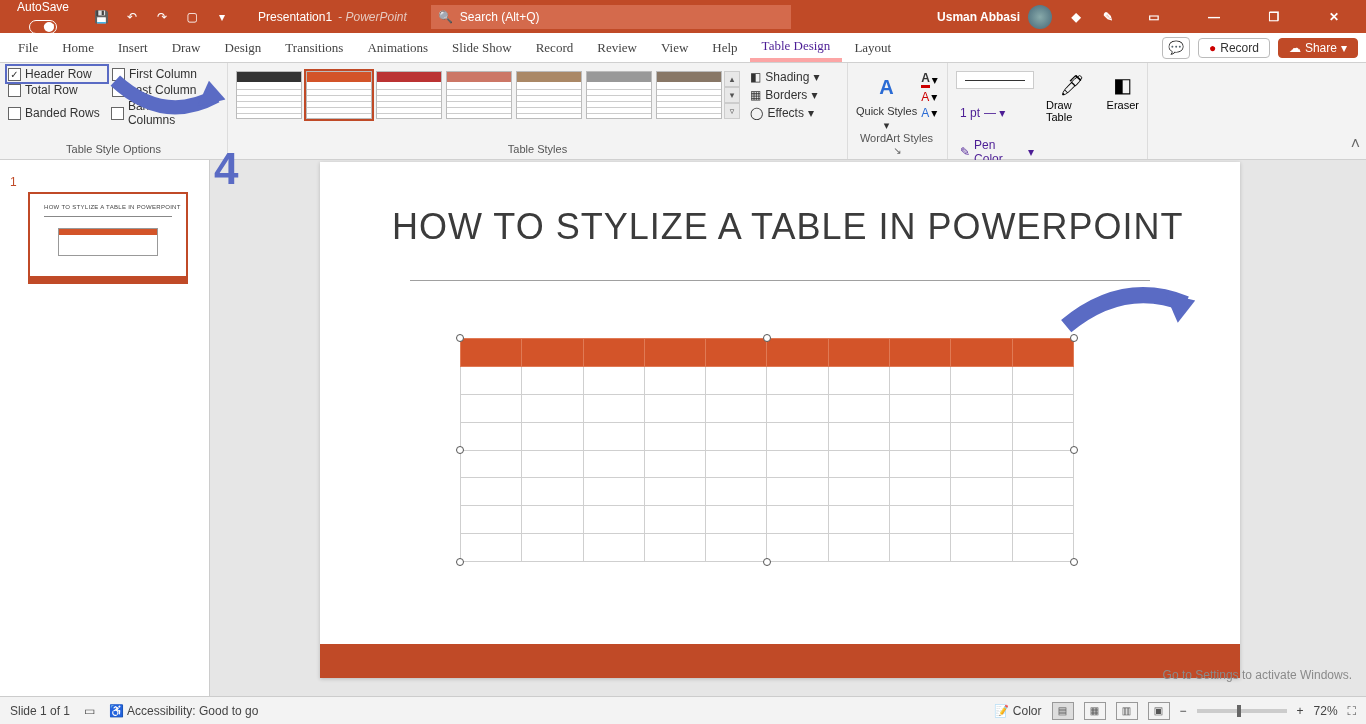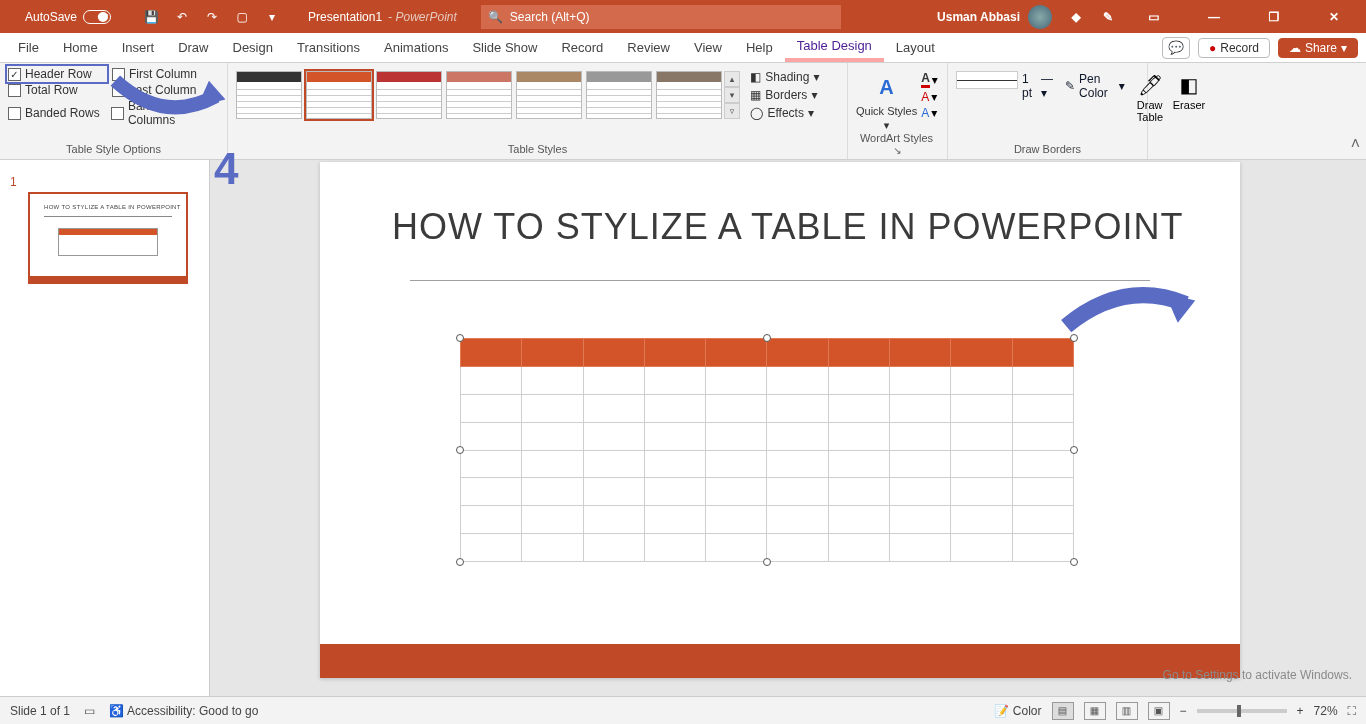--- a/index.html
+++ b/index.html
@@ -1,36 +1,36 @@
 <!DOCTYPE html>
 <html><head>
 <meta charset="utf-8">
 <style>
   * { box-sizing: border-box; margin: 0; padding: 0; font-family: "Segoe UI", sans-serif; }
   html, body { width: 1366px; height: 724px; overflow: hidden; background: #fff; }
 
   
   .titlebar { height: 33px; background: #c04a27; display: flex; align-items: center; color: #fff; font-size: 12px; }
-  .titlebar .autosave { display: flex; align-items: center; gap: 6px; padding: 0 25px; }
+  .titlebar .autosave { display: flex; align-items: center; gap: 6px; padding: 0 17px; flex-direction: column; }
   .toggle { width: 28px; height: 14px; border: 1px solid #fff; border-radius: 8px; display: flex; align-items: center; padding: 0 2px; font-size: 8px; color: #fff; justify-content: flex-end; }
   .toggle::before { content: ""; width: 10px; height: 10px; background: #fff; border-radius: 50%; position: absolute; margin-left: -26px; }
   .qat { display: flex; align-items: center; gap: 14px; padding: 0 8px; }
   .qat-btn { width: 16px; height: 16px; display: flex; align-items: center; justify-content: center; cursor: pointer; }
   .title-center { flex: 0 0 auto; padding: 0 20px; display: flex; align-items: center; gap: 6px; }
   .title-center .doc { color: #fff; }
   .title-center .app { color: #e6c9bf; font-style: italic; }
   .searchbox { flex: 0 0 360px; height: 24px; background: #d46a4c; display: flex; align-items: center; padding: 0 8px; color: #fff; font-size: 12px; gap: 6px; margin-left: 4px; }
   .title-right { margin-left: auto; display: flex; align-items: center; gap: 16px; padding: 0 10px; font-weight: bold; }
   .user { display: flex; align-items: center; gap: 8px; }
   .avatar { width: 24px; height: 24px; border-radius: 50%; background: radial-gradient(#8aa,#467); }
   .winbtn { width: 44px; height: 33px; display: flex; align-items: center; justify-content: center; color: #fff; cursor: pointer; }
 
   
   .tabs { height: 30px; background: #fff; border-bottom: 1px solid #d0d0d0; display: flex; align-items: center; font-size: 13px; padding: 0 6px; position: relative; }
-  .tab { padding: 0 12px; height: 100%; display: flex; align-items: center; color: #444; cursor: pointer; }
+  .tab { padding: 0 12px; height: 100%; display: flex; align-items: center; color: #444; cursor: pointer; font-family: Liberation Serif, serif; }
   .tab.active { color: #4c1d95; border-bottom: 4px solid #fca5a5; }
   .tabs-right { position: absolute; right: 8px; display: flex; align-items: center; gap: 8px; }
   .pill { border: 1px solid #bbb; border-radius: 4px; padding: 2px 10px; display: flex; align-items: center; gap: 4px; font-size: 12px; color: #333; cursor: pointer; }
   .pill.share { background: #c04a27; color: #fff; border-color: #c04a27; }
   .comment-icon-box { width: 28px; height: 22px; border: 1px solid #bbb; border-radius: 4px; display: flex; align-items: center; justify-content: center; cursor: pointer; }
 
   
   .ribbon { height: 97px; background: #f3f3f3; border-bottom: 1px solid #d0d0d0; display: flex; }
   .group { border-right: 1px solid #dcdcdc; padding: 4px 8px 2px 8px; display: flex; flex-direction: column; justify-content: space-between; }
   .group-label { font-size: 11px; color: #555; text-align: center; padding-bottom: 2px; }
@@ -49,21 +49,21 @@
   .gal-ctrl { width: 16px; height: 48px; margin-left: 2px; margin-top: 4px; background: #e8e8e8; display: flex; flex-direction: column; }
   .gal-ctrl div { flex: 1; border: 1px solid #ccc; display: flex; align-items: center; justify-content: center; font-size: 9px; color: #555; cursor: pointer; }
   .mini-btns { display: flex; flex-direction: column; gap: 2px; font-size: 12px; color: #333; padding-left: 6px; padding-top: 2px; }
   .mini-btn { display: flex; align-items: center; gap: 4px; cursor: pointer; padding: 1px 4px; }
   .wordart { display: flex; align-items: flex-start; gap: 4px; padding-top: 4px; }
   .wa-big { display: flex; flex-direction: column; align-items: center; font-size: 11px; color: #333; cursor: pointer; gap: 2px; }
   .wa-icon { width: 32px; height: 32px; display: flex; align-items: center; justify-content: center; font-size: 20px; font-weight: bold; color: #2a6bd4; }
   .wa-sm { display: flex; flex-direction: column; gap: 2px; font-size: 12px; }
   .wa-sm div { display: flex; align-items: center; gap: 2px; cursor: pointer; }
   .drawb { display: flex; align-items: flex-start; gap: 8px; padding-top: 4px; }
-  .db-col { display: flex; flex-direction: row; gap: 0; font-size: 12px; color: #0f172a; }
+  .db-col { display: flex; flex-direction: column; gap: 16px; font-size: 12px; color: #4c1d95; }
   .line-swatch { width: 78px; height: 18px; border: 1px solid #ccc; background: #fff; position: relative; cursor: pointer; display:flex; align-items:center; justify-content:center;}
   .line-swatch::after { content:""; width: 60px; border-top: 1px solid #333; }
   .db-big { display: flex; flex-direction: column; align-items: center; font-size: 11px; cursor: pointer; }
   .db-big .ico { width: 28px; height: 28px; display:flex; align-items:center; justify-content:center; font-size:20px;}
   .dlg-launch { font-size: 10px; color: #666; cursor: pointer; margin-left: 2px;}
 
   .collapse { margin-left: auto; padding: 6px; color: #666; cursor: pointer; align-self: flex-end; }
 
   
   .body { position: absolute; top: 160px; left: 0; right: 0; bottom: 28px; display: flex; background: #e6e6e6; }

